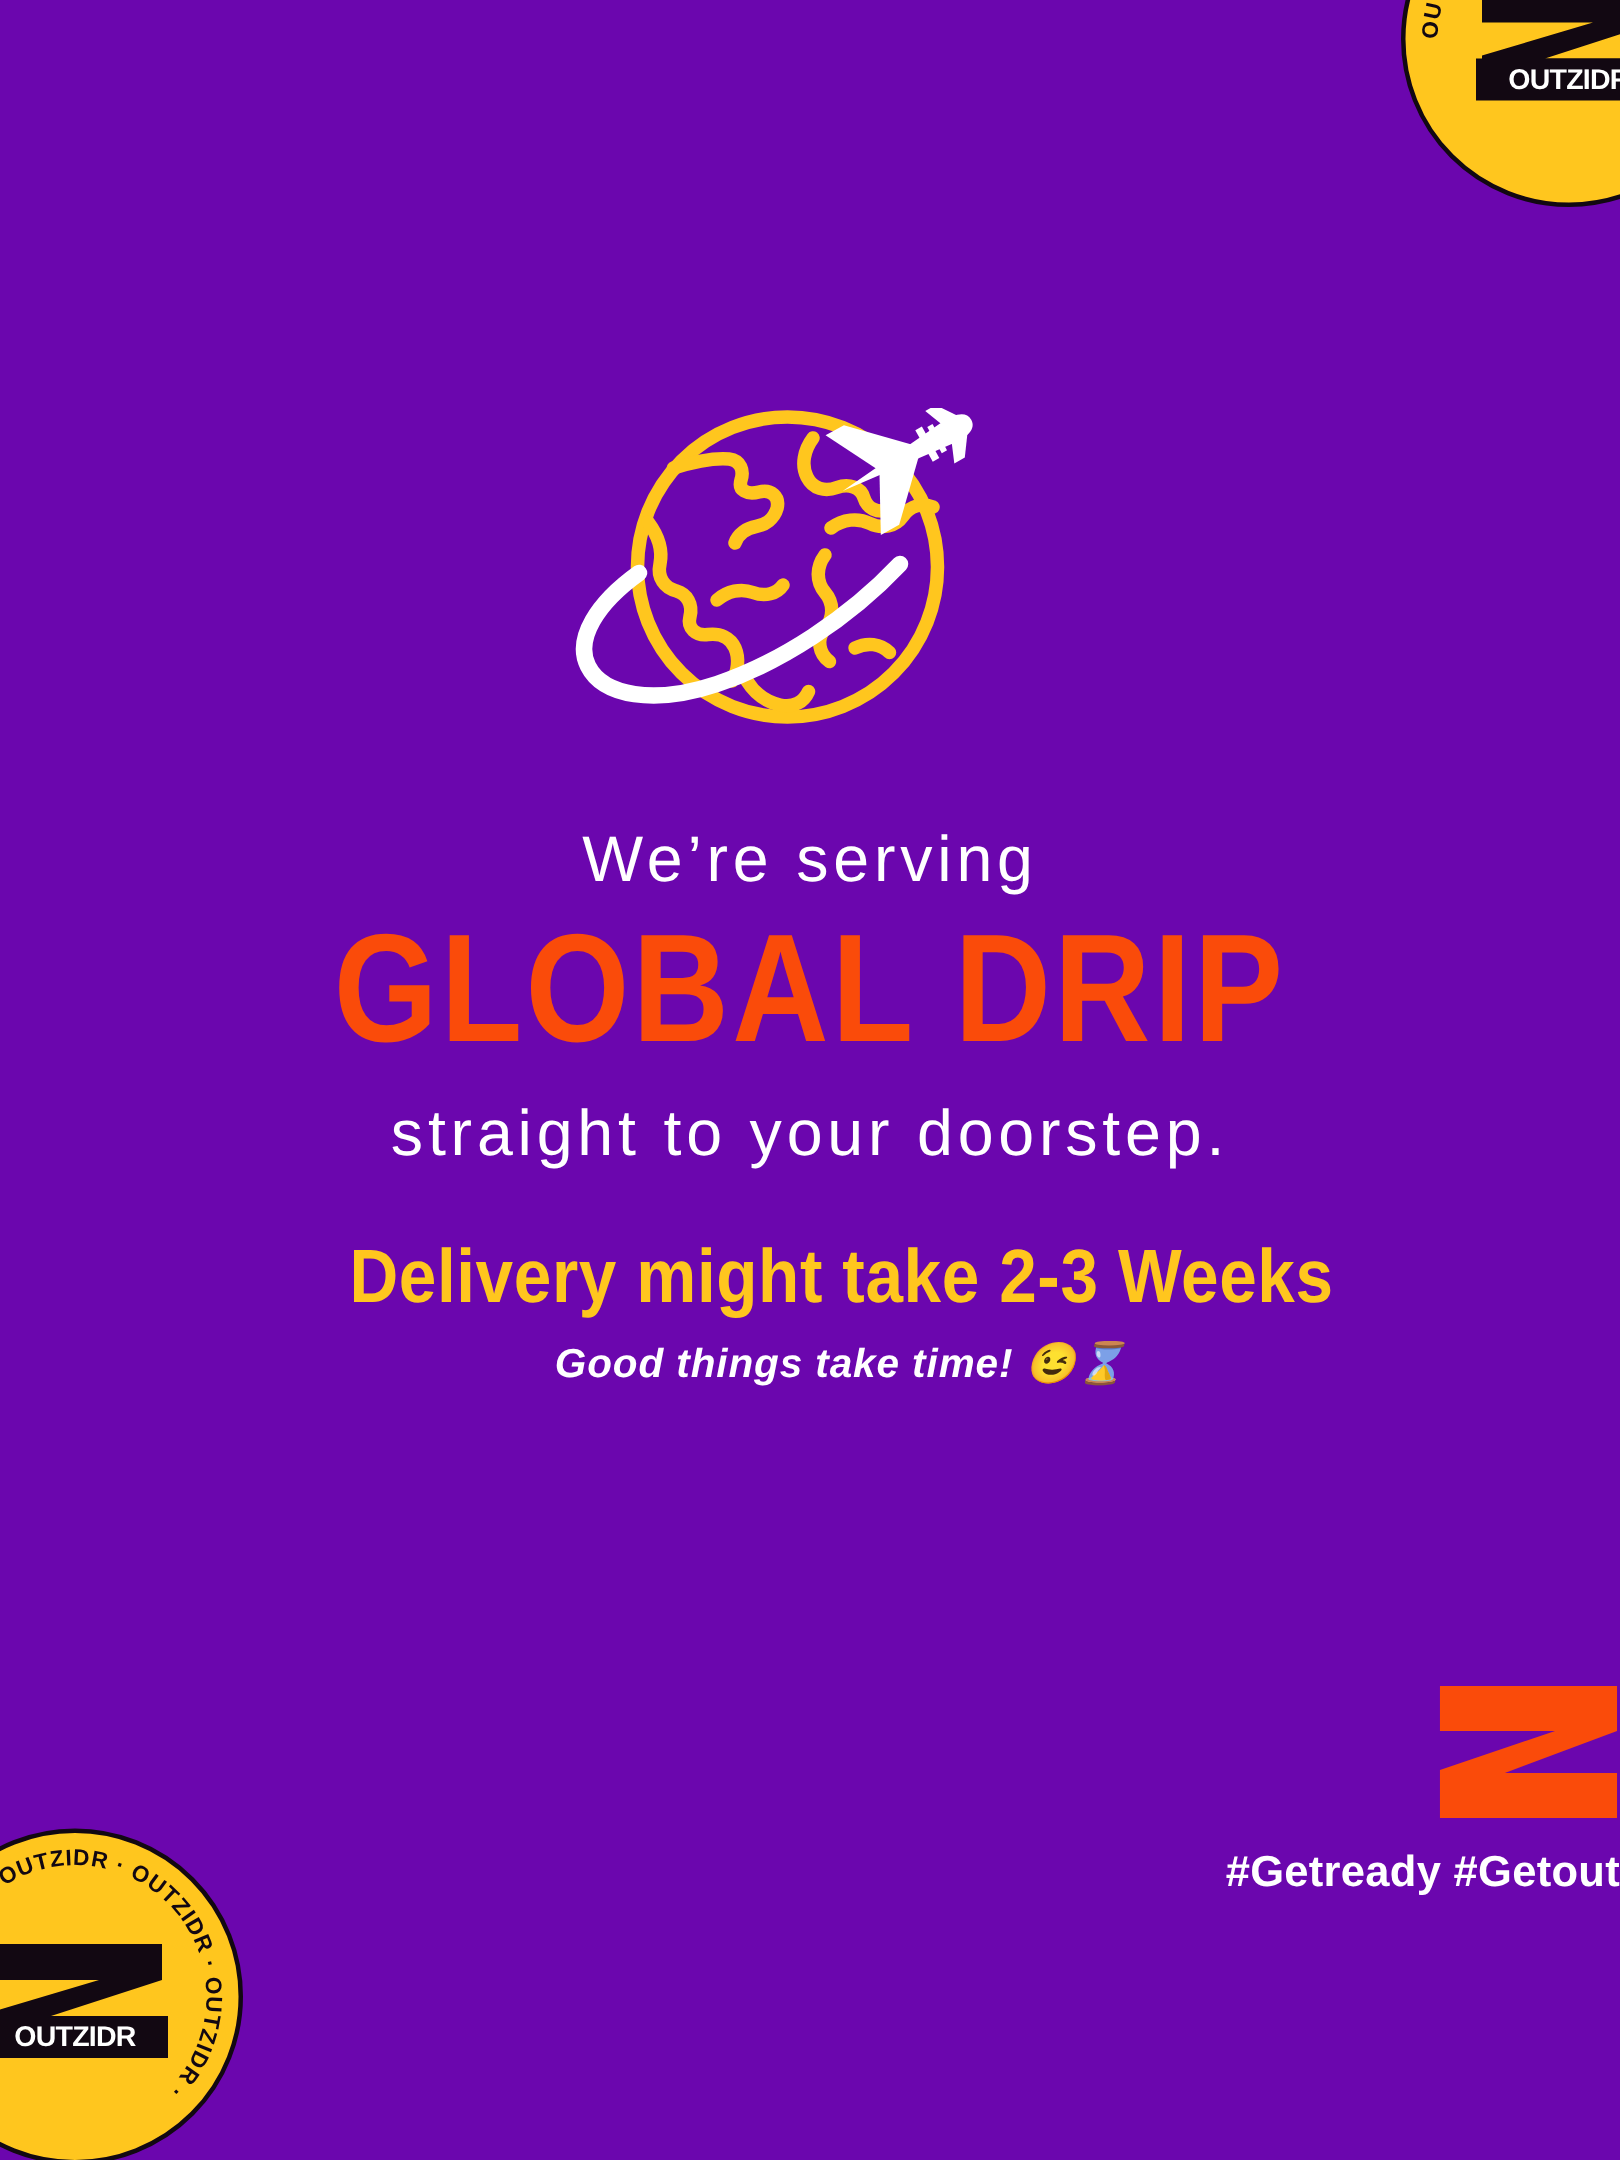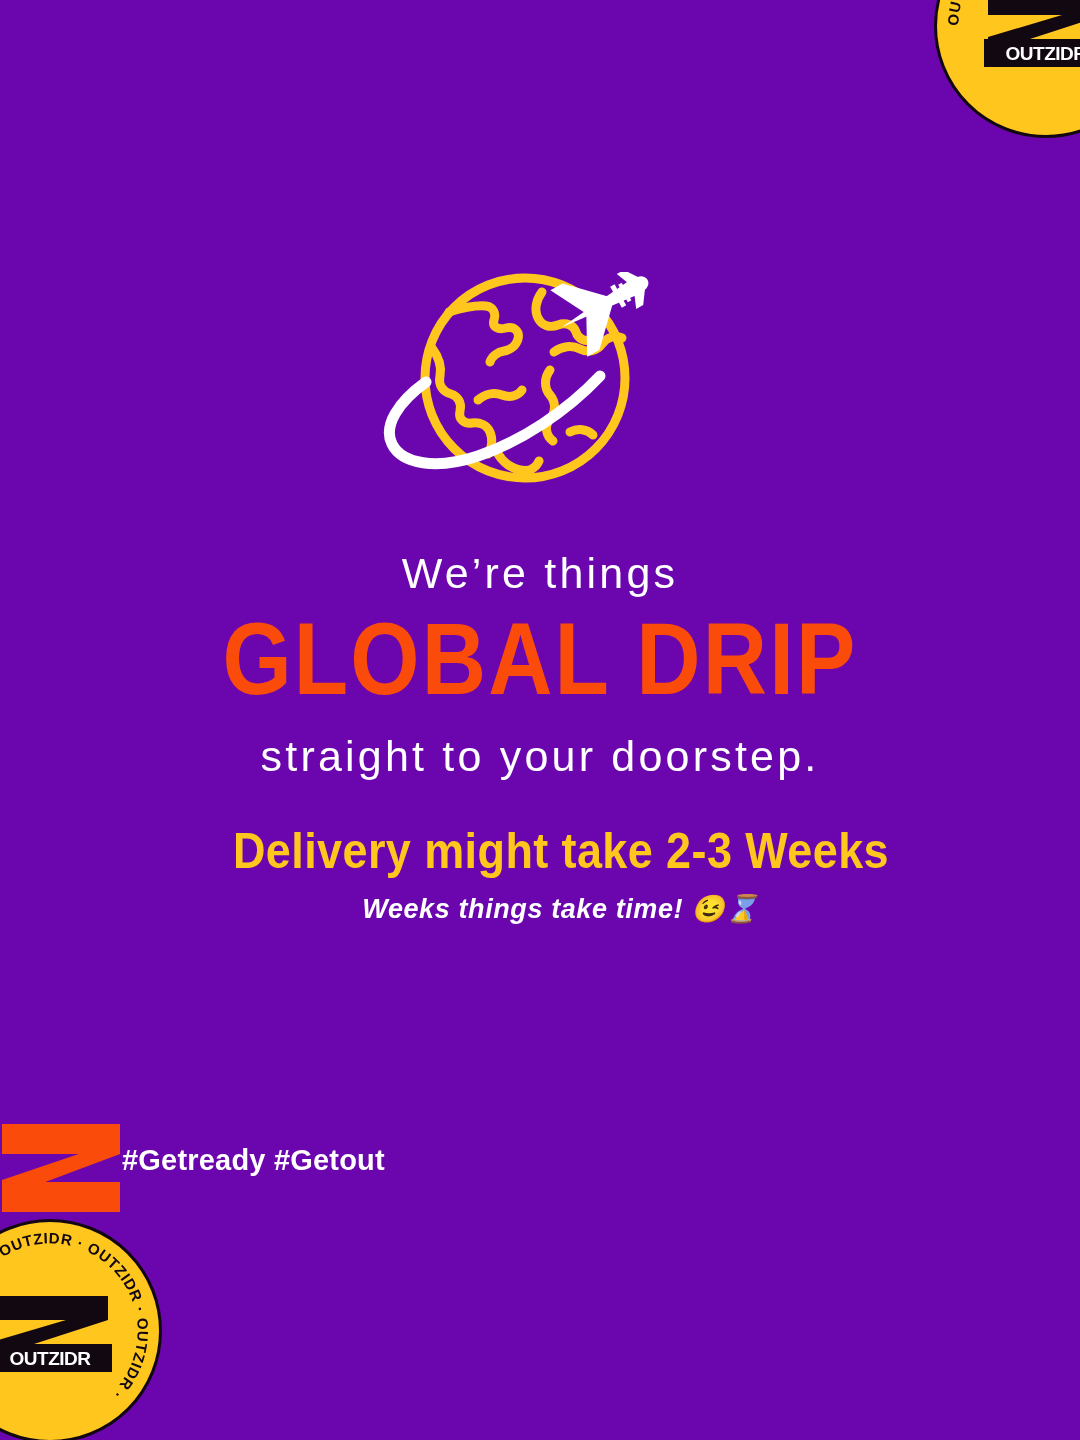--- a/index.html
+++ b/index.html
@@ -150,22 +150,22 @@
     line-height: 1.2;
   }
 
   
   #footer {
     position: absolute;
     left: 0;
     right: 0;
     top: 1124px;
     display: flex;
-    flex-direction: row;
-    align-items: flex-start;
+    flex-direction: column;
+    align-items: flex-end;
   }
   .z-orange-wrap {
     width: 122px;
     height: 88px;
   }
   .hashtags {
     color: #ffffff;
     font-size: 29px;
     font-weight: bold;
     letter-spacing: 0.2px;
@@ -239,28 +239,28 @@
         <path d="M 34,30 L 14,68 L 28,68 L 62,34 Z" fill="#FFFFFF"></path>
         <path d="M 88,30 L 80,10 L 88,10 L 100,27 Z" fill="#FFFFFF"></path>
         <path d="M 88,30 L 80,50 L 88,50 L 100,33 Z" fill="#FFFFFF"></path>
         <rect x="68" y="18" width="5" height="24" fill="#FFFFFF"></rect>
         <rect x="76" y="20" width="4" height="20" fill="#FFFFFF"></rect>
       </g>
     </svg>
   </div>
 
   <div id="copy">
-    <div class="line-serving">We’re things</div>
+    <div class="line-serving">We’re serving</div>
     <div class="line-global">GLOBAL DRIP</div>
     <div class="line-doorstep">straight to your doorstep.</div>
   </div>
 
   <div id="delivery">
     <div class="delivery-main">Delivery might take 2-3 Weeks</div>
-    <div class="delivery-sub">Weeks things take time! 😉⌛</div>
+    <div class="delivery-sub">Good things take time! 😉⌛</div>
   </div>
 
   <div id="footer">
     <div class="z-orange-wrap">
       <svg viewBox="0 0 124 88" preserveAspectRatio="none" width="122" height="88">
         <path d="M 2,0 L 122,0 L 122,30 L 46,58 L 122,58 L 122,88 L 2,88 L 2,56 L 80,30 L 2,30 Z" fill="#FA4B0A"></path>
       </svg>
     </div>
     <div class="hashtags">#Getready #Getout</div>
   </div>

